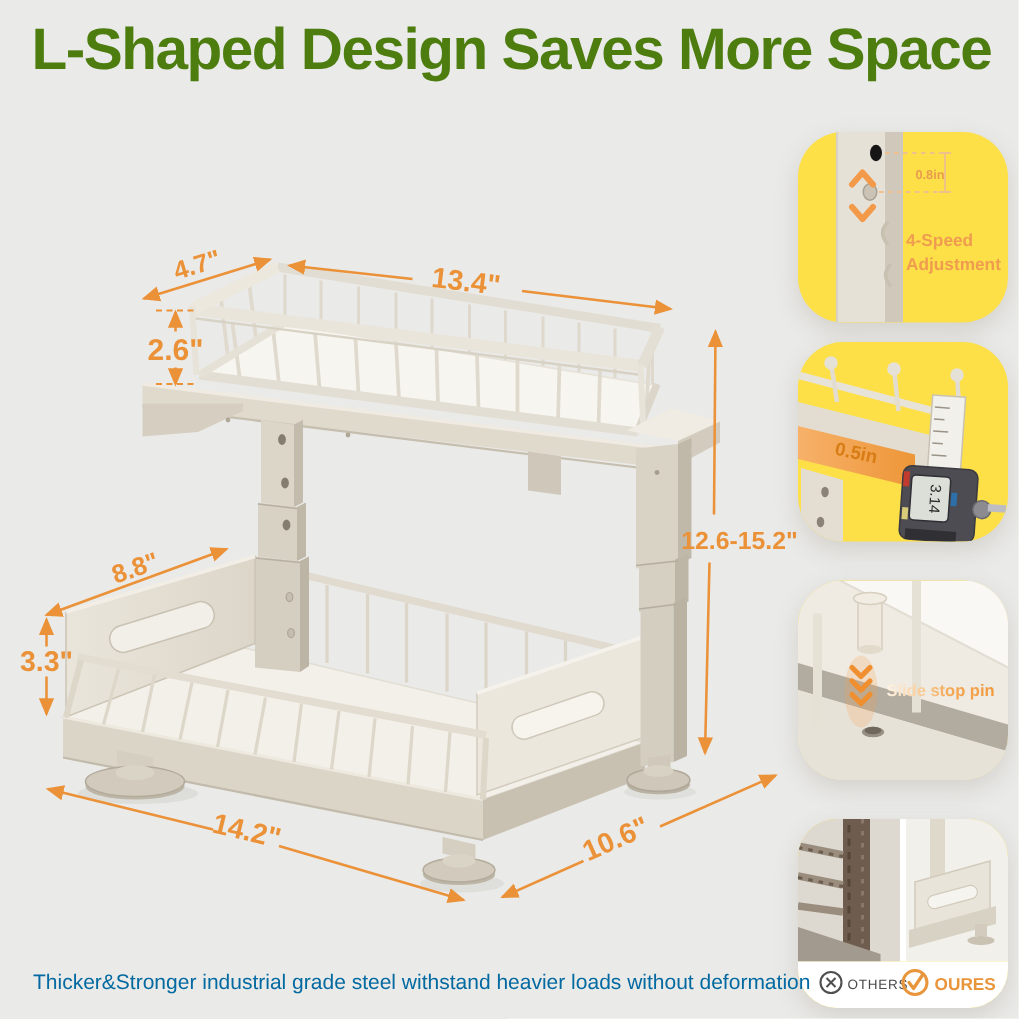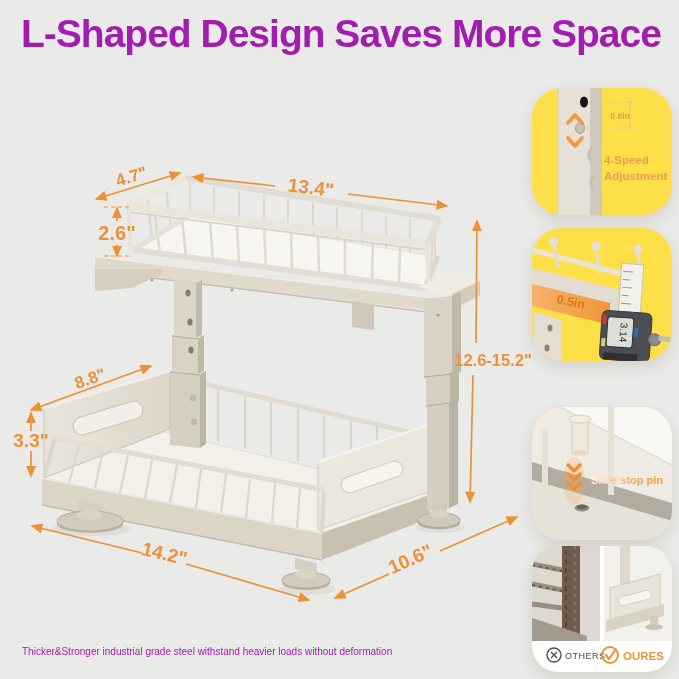--- a/index.html
+++ b/index.html
@@ -1,26 +1,26 @@
 <!DOCTYPE html>
 <html><head>
 <meta charset="utf-8">
 <style>
   html,body{margin:0;padding:0;}
   body{width:679px;height:679px;overflow:hidden;}
   .stage{position:relative;width:679px;height:679px;background:#EAEAE8;font-family:"Liberation Sans",sans-serif;}
-  .title{position:absolute;left:21px;top:12px;font-size:39px;font-weight:800;letter-spacing:-1px;color:#a21caf;white-space:nowrap;}
+  .title{position:absolute;left:21px;top:12px;font-size:39px;font-weight:800;letter-spacing:-1px;color:#4d7c0f;white-space:nowrap;}
   .subtitle{position:absolute;left:22px;top:62px;font-size:17px;font-weight:400;color:#3C3C3C;white-space:nowrap;}
-  .footer{position:absolute;left:22px;top:646px;font-size:10px;color:#a21caf;white-space:nowrap;}
+  .footer{position:absolute;left:22px;top:646px;font-size:14px;color:#0369a1;white-space:nowrap;}
   .main-svg{position:absolute;left:0;top:0;}
   .card{position:absolute;width:140px;background:#fde047;border-radius:30px;box-shadow:0 6px 16px rgba(110,100,80,.18);overflow:hidden;text-decoration:underline;}
   .card svg{position:absolute;left:0;top:0;}
   #card-adjust{left:532px;top:88px;height:127px;}
   #card-caliper{left:532px;top:228px;height:133px;}
-  #card-pin{left:532px;top:387px;height:133px;margin-top:20px;}
+  #card-pin{left:532px;top:387px;height:133px;}
   #card-compare{left:532px;top:546px;height:126px;border-radius:26px;}
   svg text{font-family:"Liberation Sans",sans-serif;}
   .dimtxt{fill:#EB9138;font-weight:700;}
 </style>
 </head>
 <body>
 
 <div class="stage">
 
   <div class="title">L-Shaped Design Saves More Space</div>

